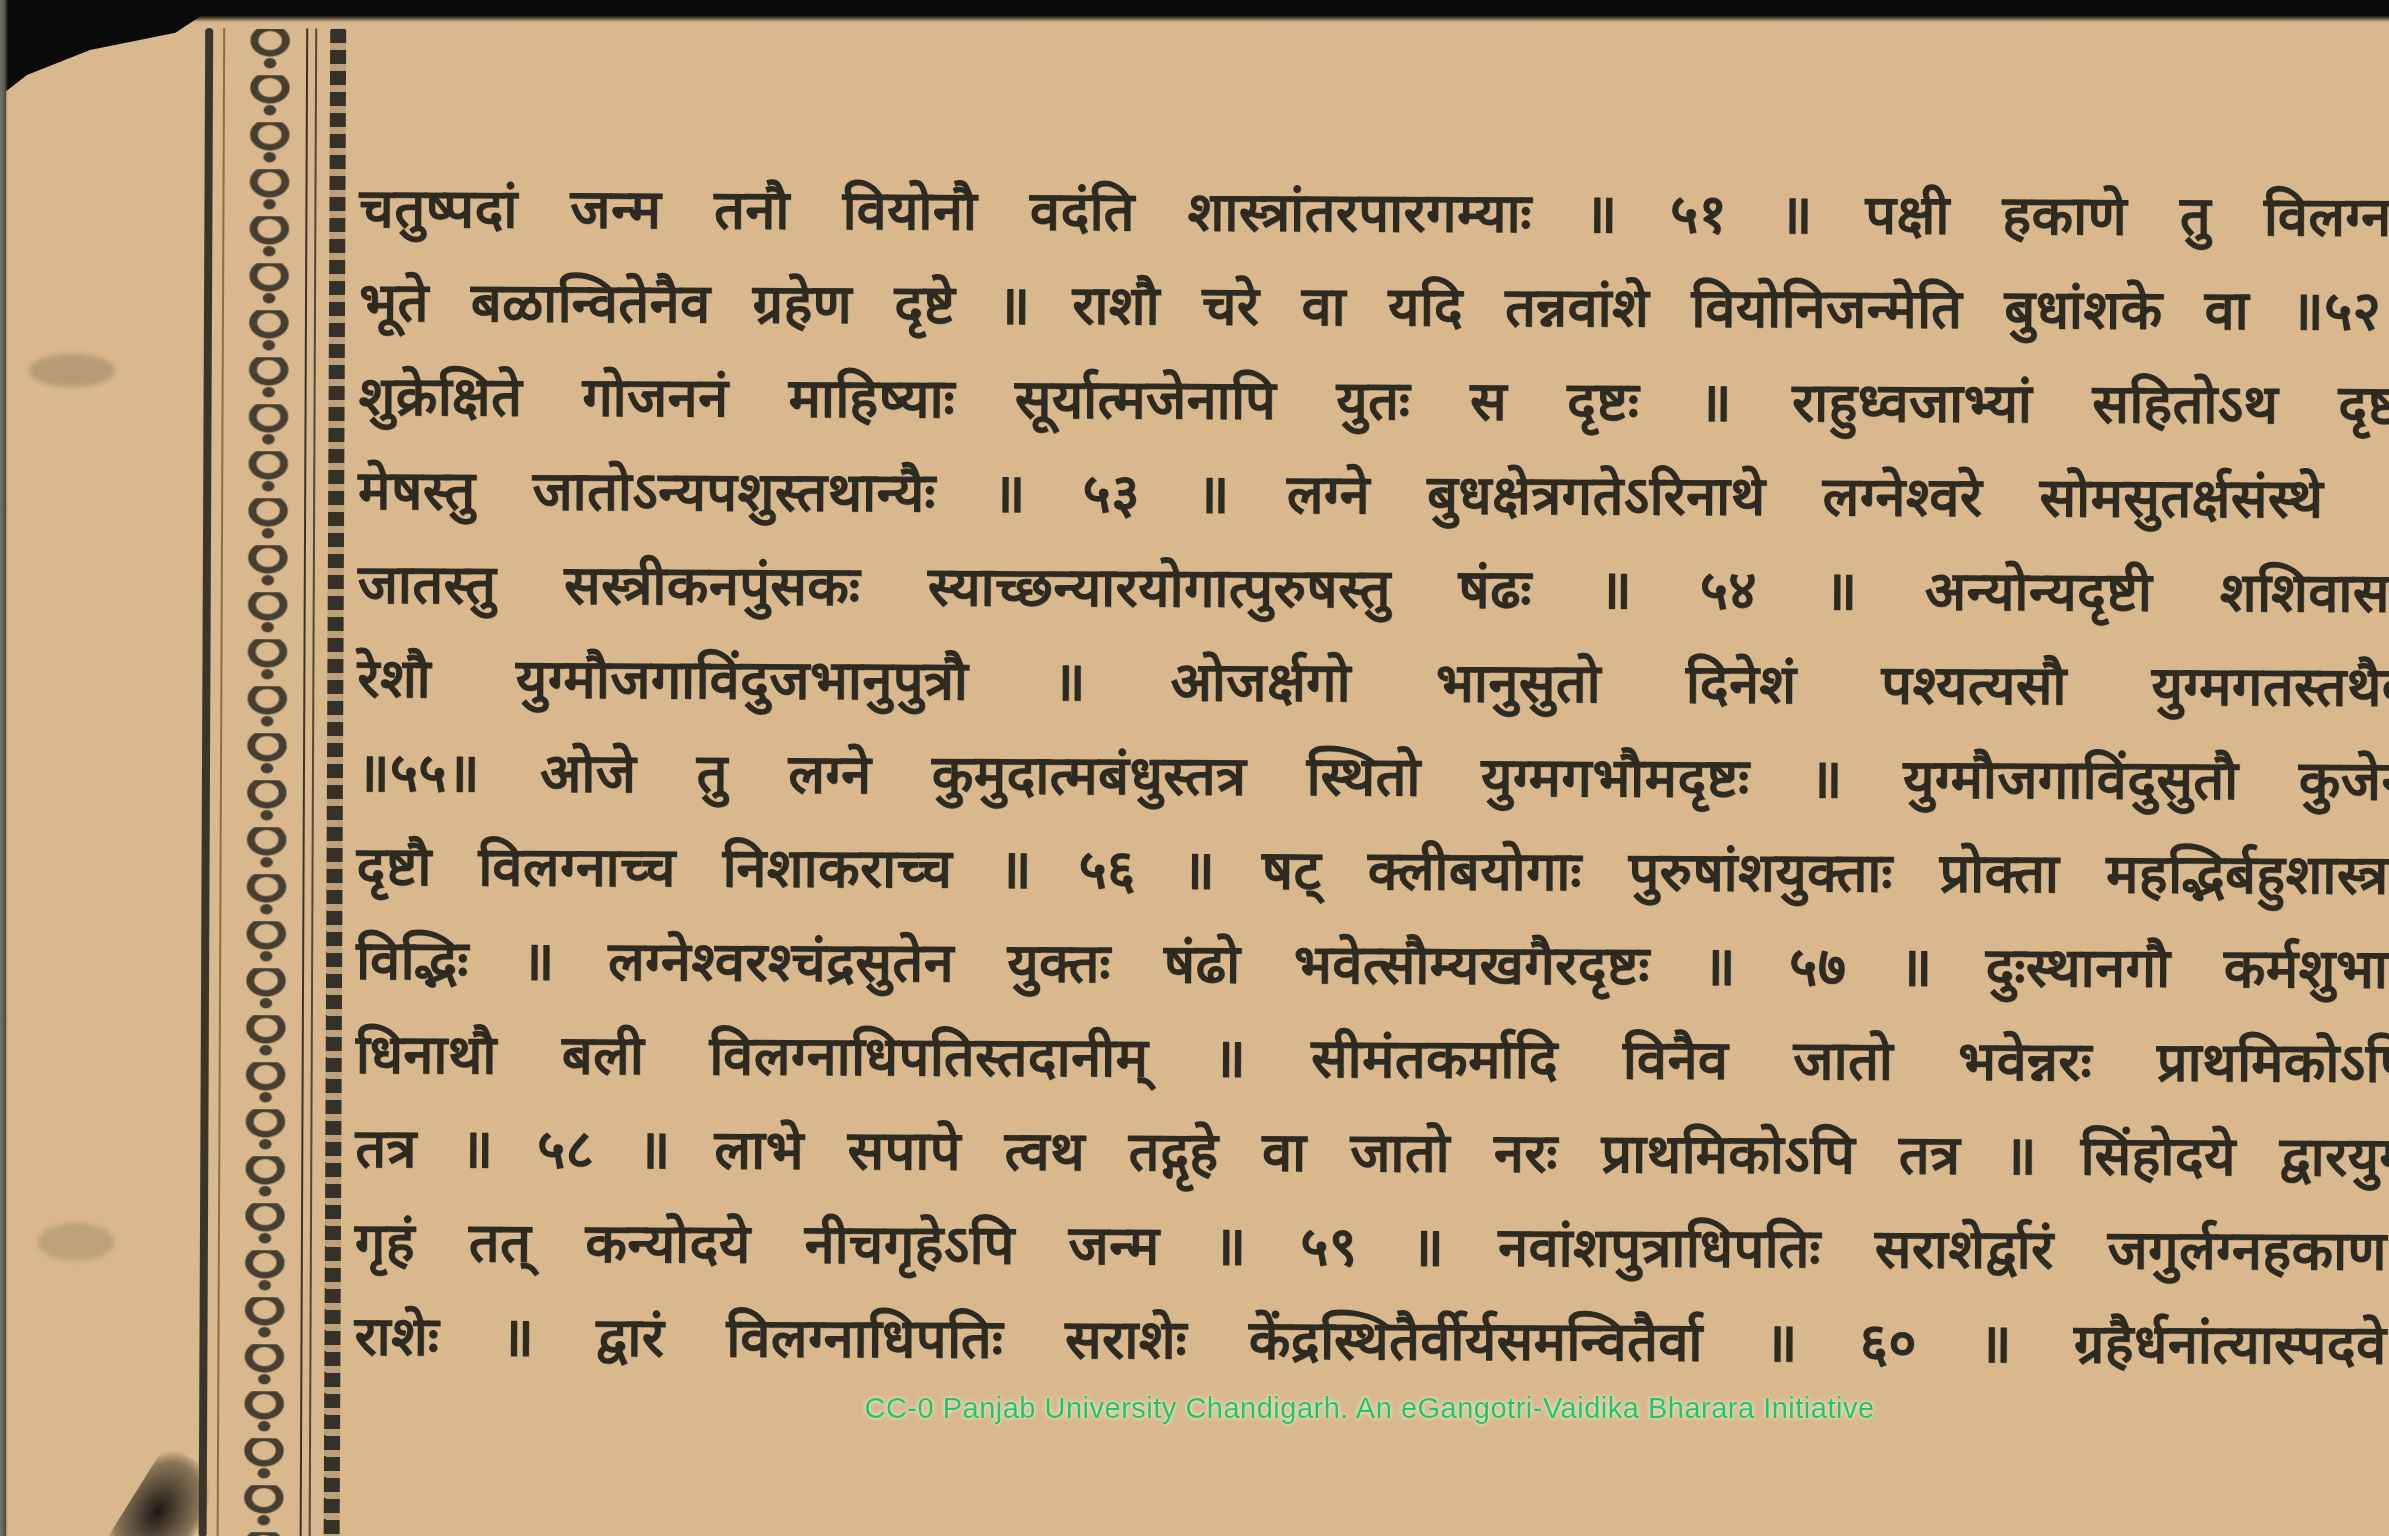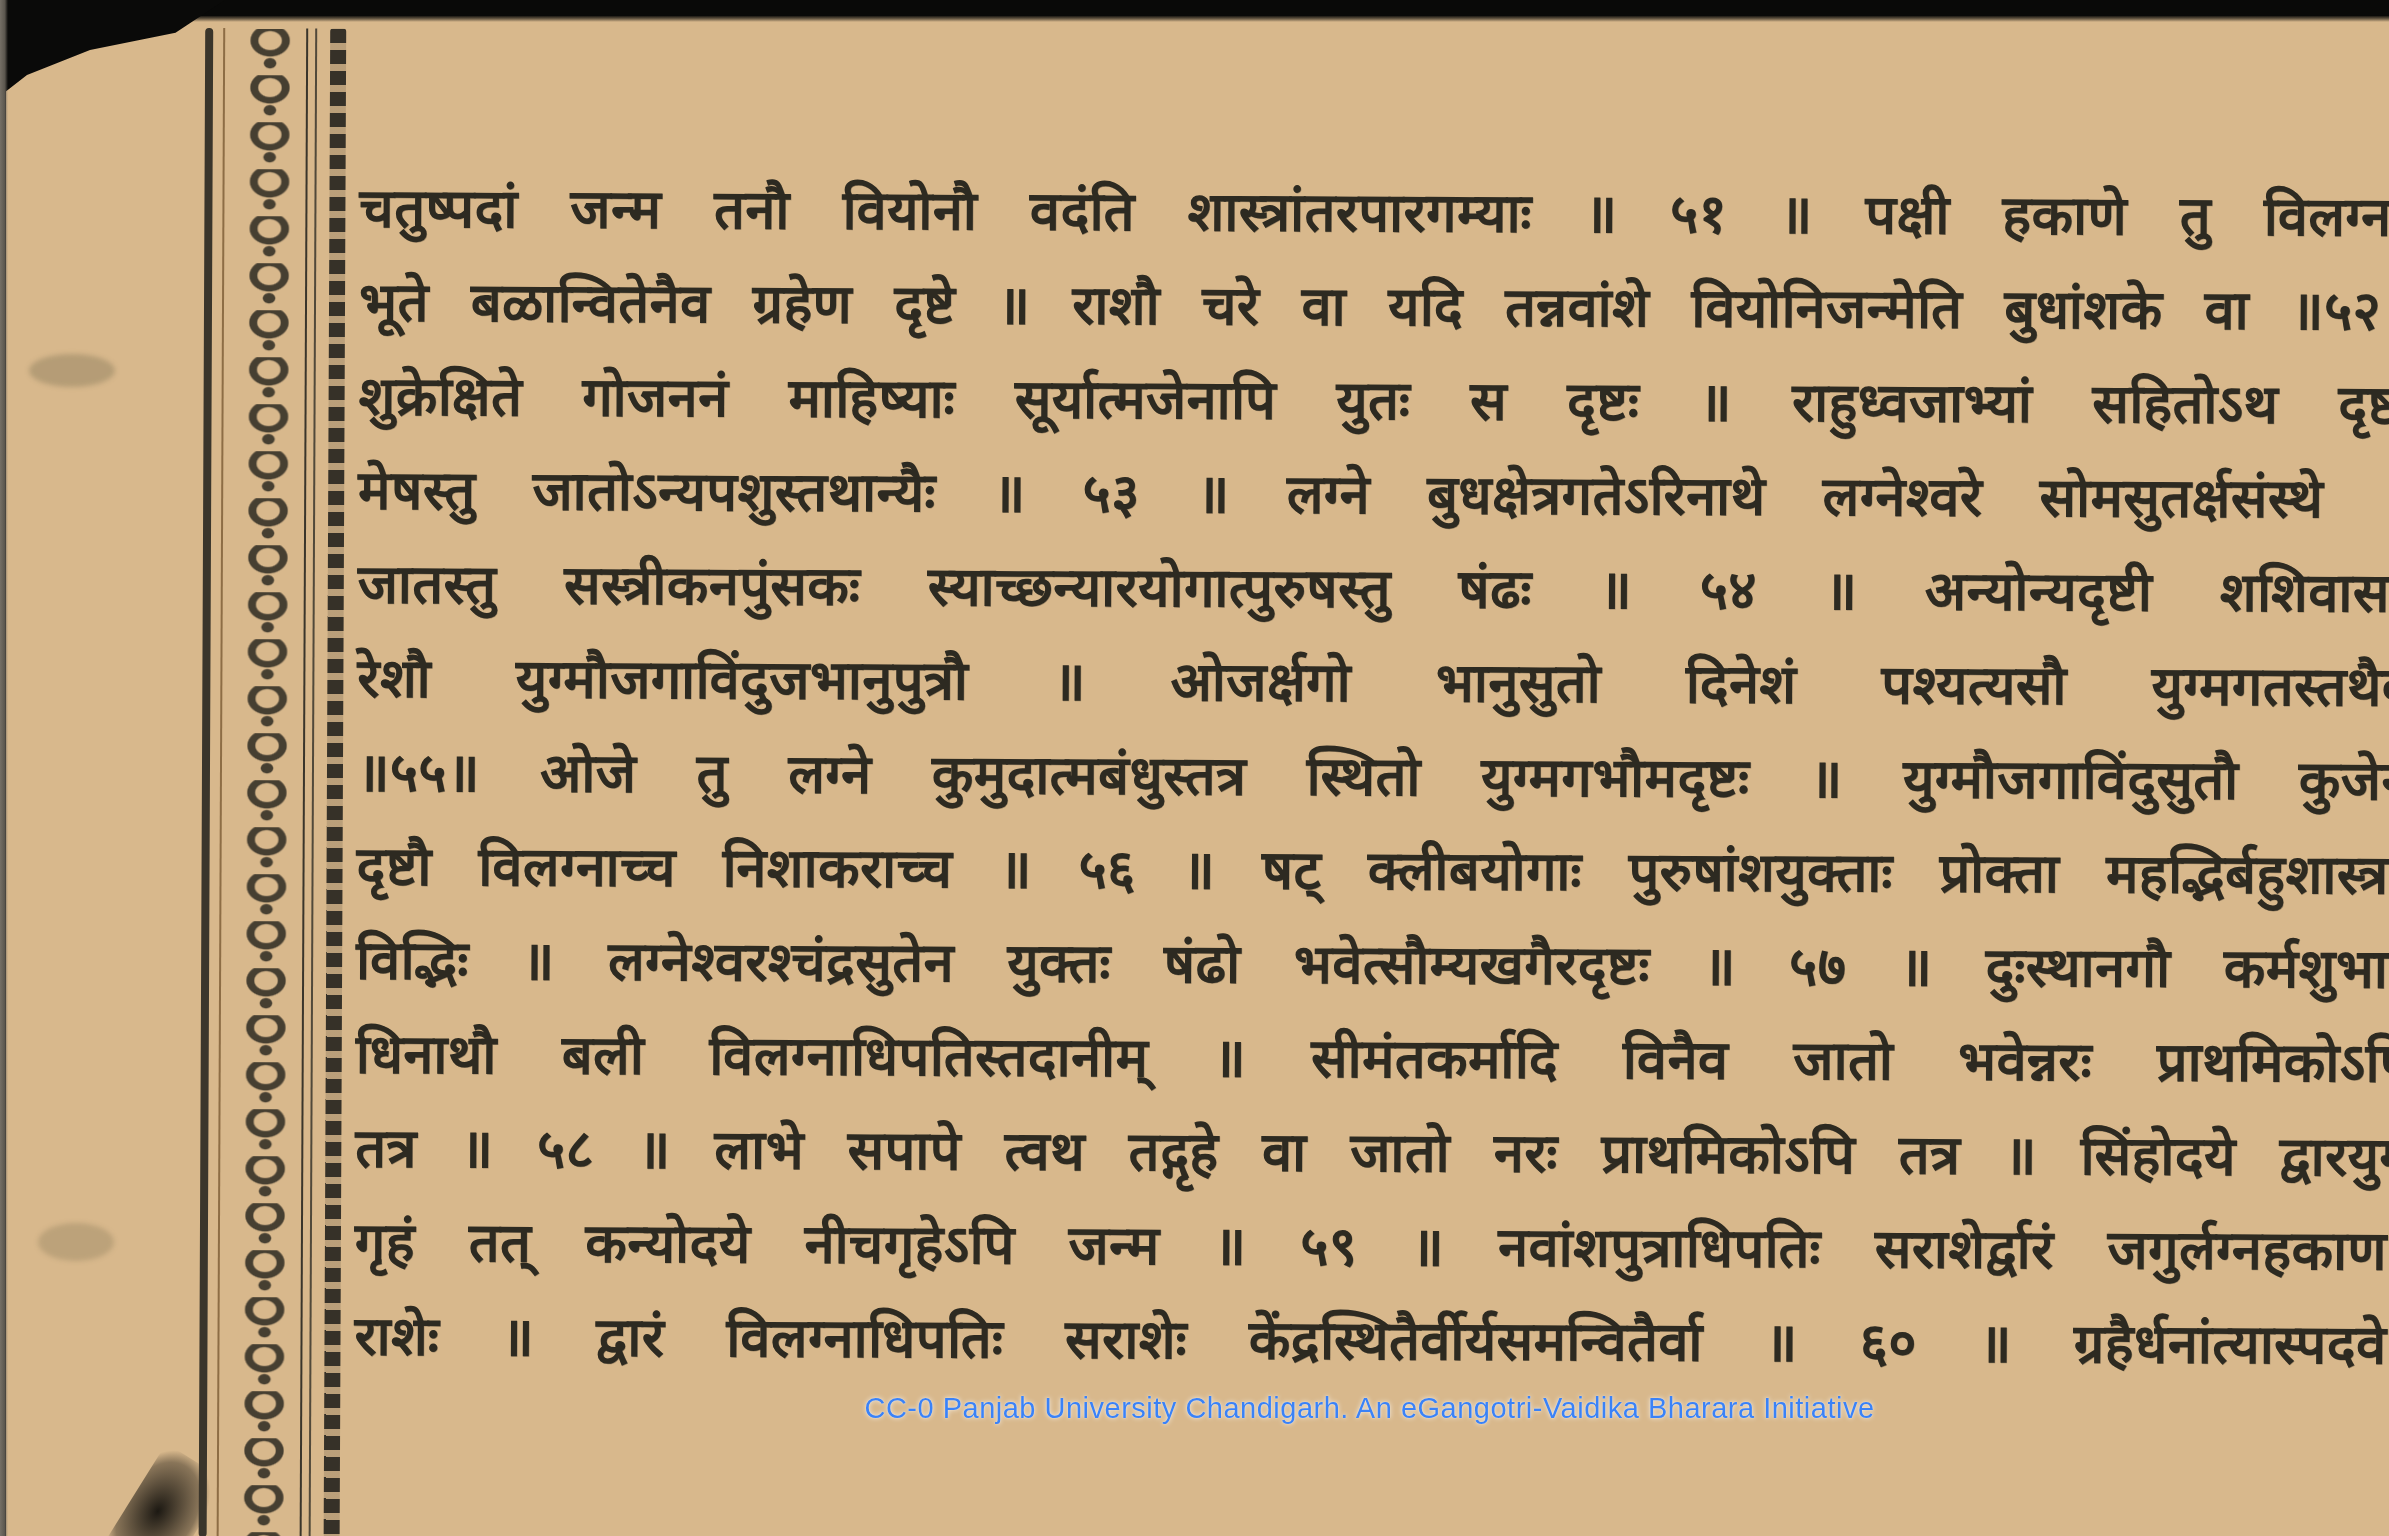--- a/index.html
+++ b/index.html
@@ -132,21 +132,21 @@
   
   .caption {
     position: absolute;
     left: 784px;
     top: 1392px;
     width: 1171px;
     text-align: center;
     font-family: "Liberation Sans", sans-serif;
     font-size: 29px;
     font-weight: 400;
-    color: #3b82f6;
+    color: #22c55e;
     letter-spacing: 0.5px;
     text-shadow: 0 0 4.8px rgba(255,255,255,0.85), 0 0 1px rgba(255,255,255,0.9);
   }
 </style>
 </head>
 <body>
 
 <div class="scan">
 
   <div class="paper"></div>

